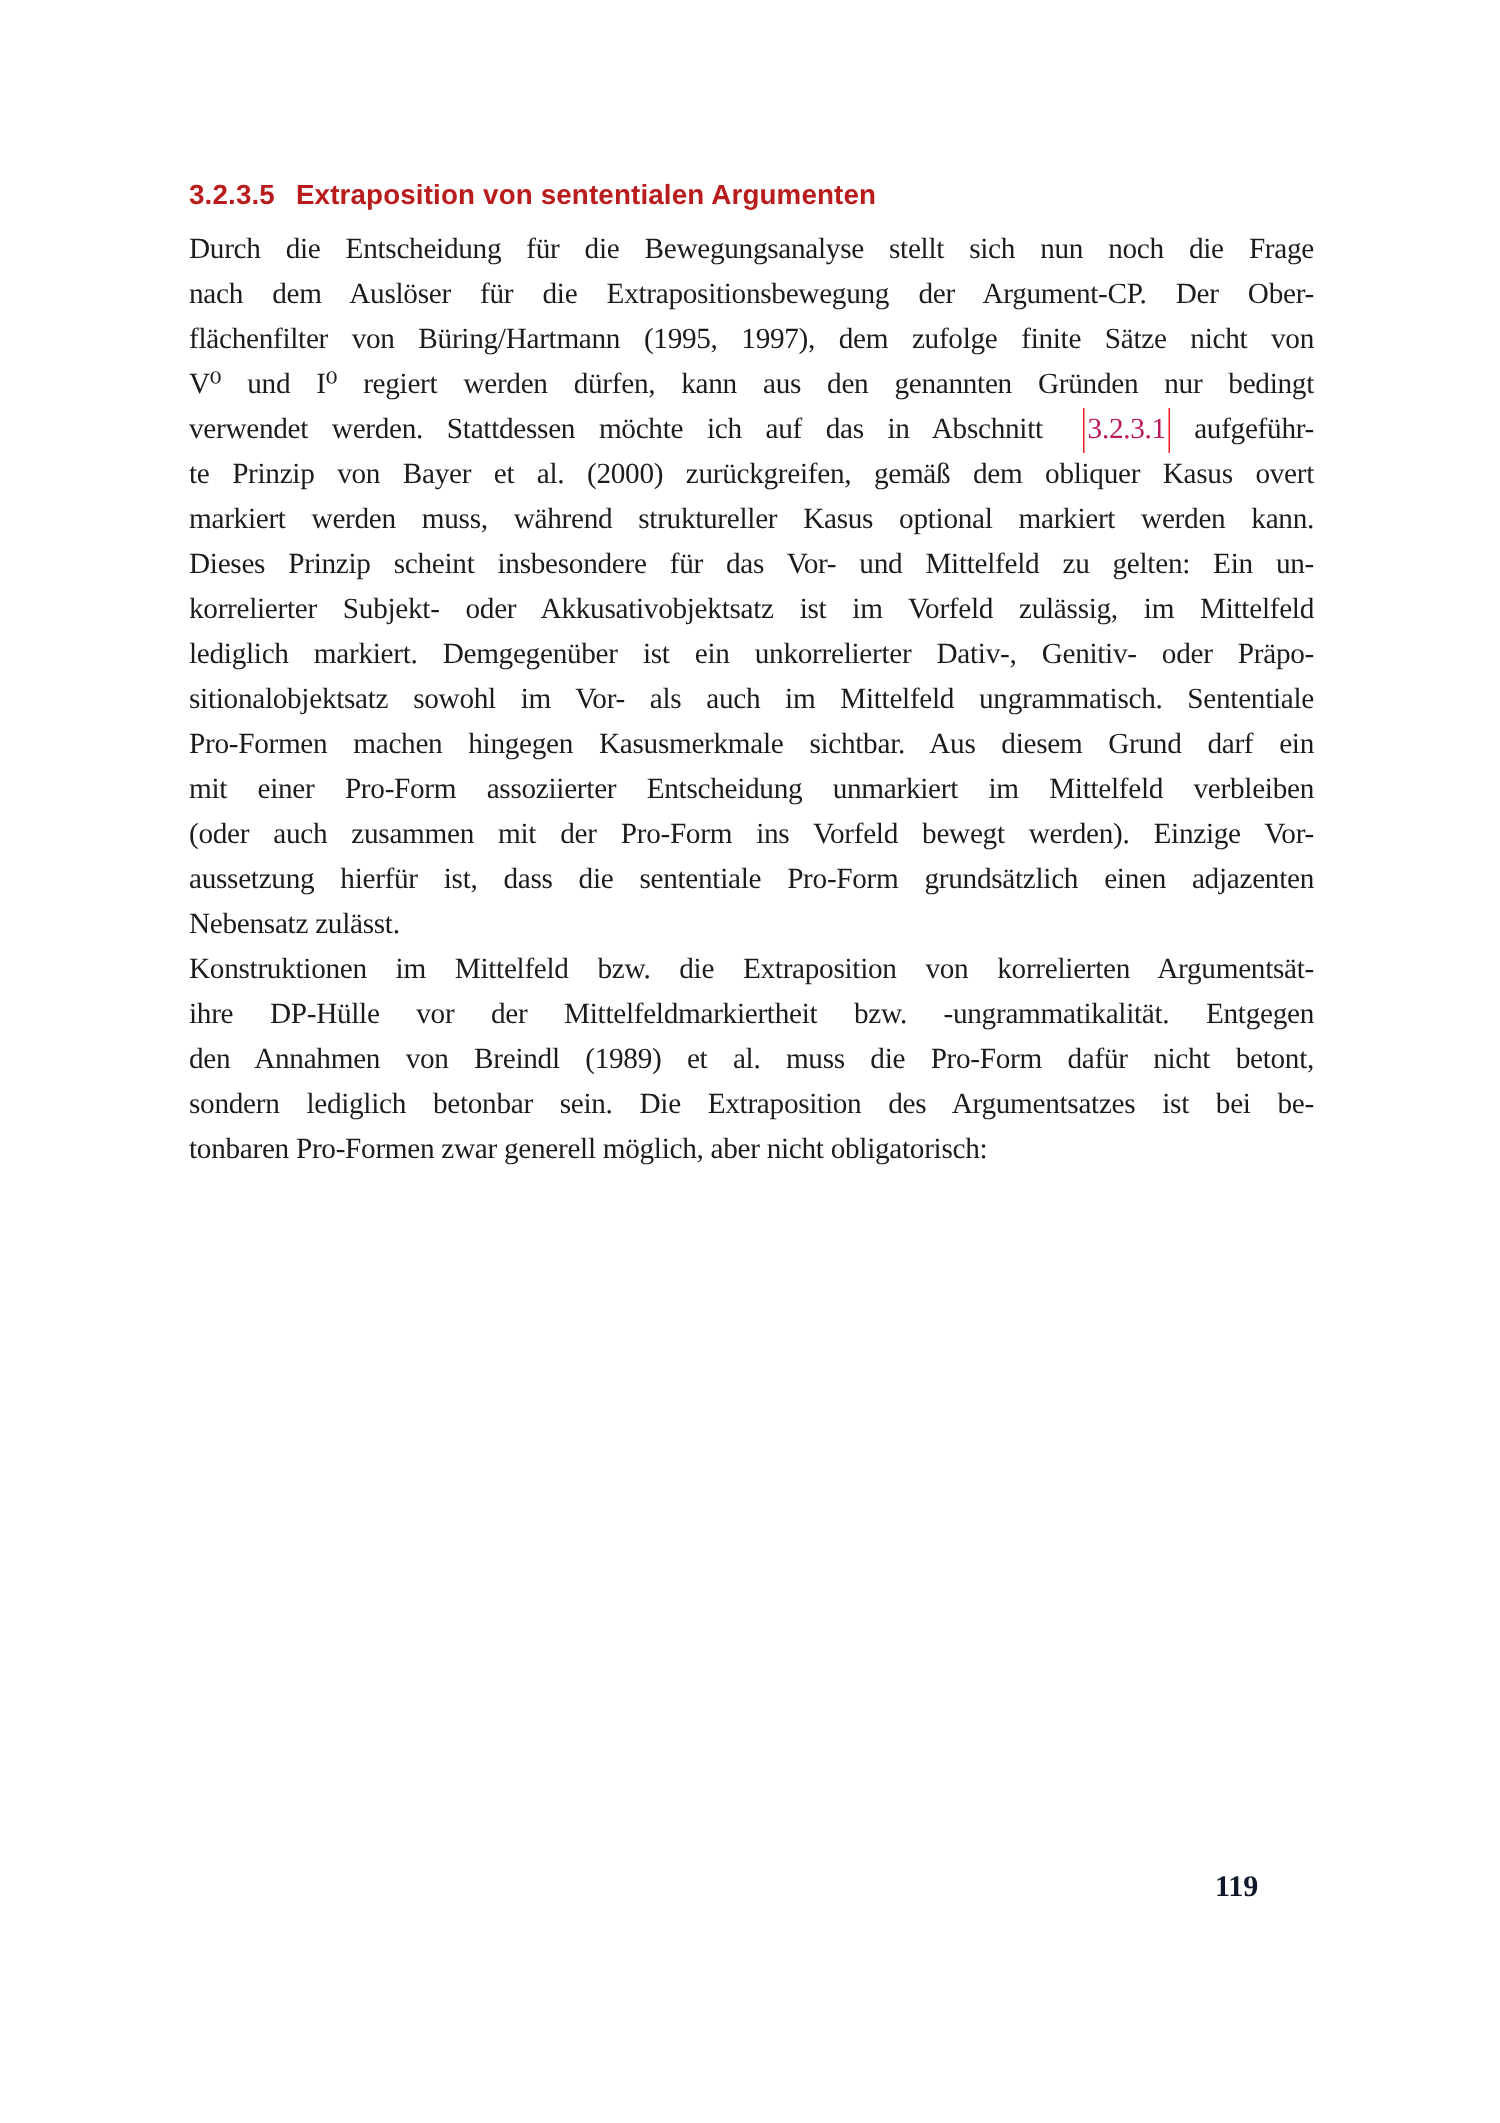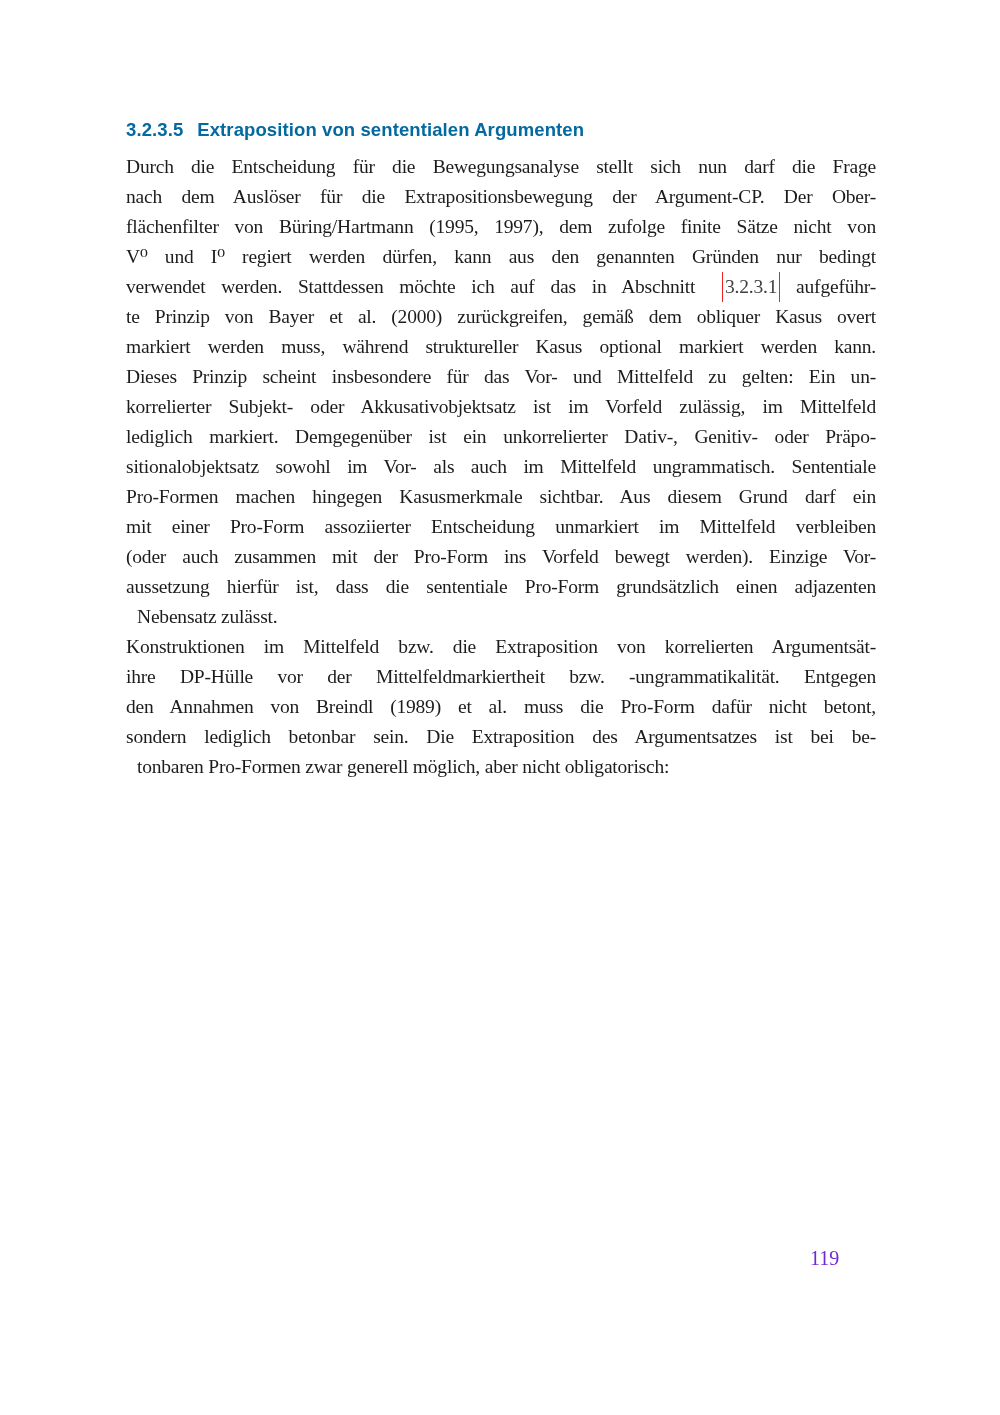--- a/index.html
+++ b/index.html
@@ -21,70 +21,70 @@
     top: 115px;
     width: 750px;
   }
   .heading {
     margin: 0 0 7px 0;
     padding: 0;
     font-family: "Liberation Sans", "DejaVu Sans", sans-serif;
     font-weight: 700;
     font-size: 18.5px;
     line-height: 30px;
-    color: #0369a1;
+    color: #b91c1c;
     letter-spacing: 0.1px;
     white-space: nowrap;
   }
   .heading .hnum { margin-right: 14px; }
   .para { margin: 0; padding: 0; }
   .line {
     height: 30px;
     line-height: 30px;
     font-size: 19.5px;
     letter-spacing: -0.2px;
     text-align: justify;
     text-align-last: justify;
     overflow: hidden;
     white-space: normal;
     hyphens: none;
   }
   .line.last {
     text-align-last: left;
-    margin-left: 11px;
   }
   .line.indent {
     padding-left: 21px;
   }
   .ref-link {
     border: 1.5px solid #ee2222;
     padding: 12px 2px;
-    color: #404040;
+    color: #be185d;
     text-decoration: none;
     cursor: pointer;
     margin-left: 11px;
   }
   .folio {
     position: absolute;
     left: 810px;
     top: 1246px;
     font-size: 20px;
     line-height: 24px;
-    color: #6d28d9;
+    color: #0f172a;
+    font-weight: bold;
   }
 </style>
 </head>
 <body>
 
 <div class="text-block">
 
   <h2 class="heading"><span class="hnum">3.2.3.5</span><span class="htitle">Extraposition von sententialen Argumenten</span></h2>
 
   <div class="para">
-    <div class="line">Durch die Entscheidung für die Bewegungsanalyse stellt sich nun darf die Frage</div>
+    <div class="line">Durch die Entscheidung für die Bewegungsanalyse stellt sich nun noch die Frage</div>
     <div class="line">nach dem Auslöser für die Extrapositionsbewegung der Argument-CP. Der Ober-</div>
     <div class="line">flächenfilter von Büring/Hartmann (1995, 1997), dem zufolge finite Sätze nicht von</div>
     <div class="line">V⁰ und I⁰ regiert werden dürfen, kann aus den genannten Gründen nur bedingt</div>
     <div class="line"><span>verwendet werden. Stattdessen möchte ich auf das in Abschnitt </span><span class="ref-link">3.2.3.1</span><span> aufgeführ-</span></div>
     <div class="line">te Prinzip von Bayer et al. (2000) zurückgreifen, gemäß dem obliquer Kasus overt</div>
     <div class="line">markiert werden muss, während struktureller Kasus optional markiert werden kann.</div>
     <div class="line">Dieses Prinzip scheint insbesondere für das Vor- und Mittelfeld zu gelten: Ein un-</div>
     <div class="line">korrelierter Subjekt- oder Akkusativobjektsatz ist im Vorfeld zulässig, im Mittelfeld</div>
     <div class="line">lediglich markiert. Demgegenüber ist ein unkorrelierter Dativ-, Genitiv- oder Präpo-</div>
     <div class="line">sitionalobjektsatz sowohl im Vor- als auch im Mittelfeld ungrammatisch. Sententiale</div>

